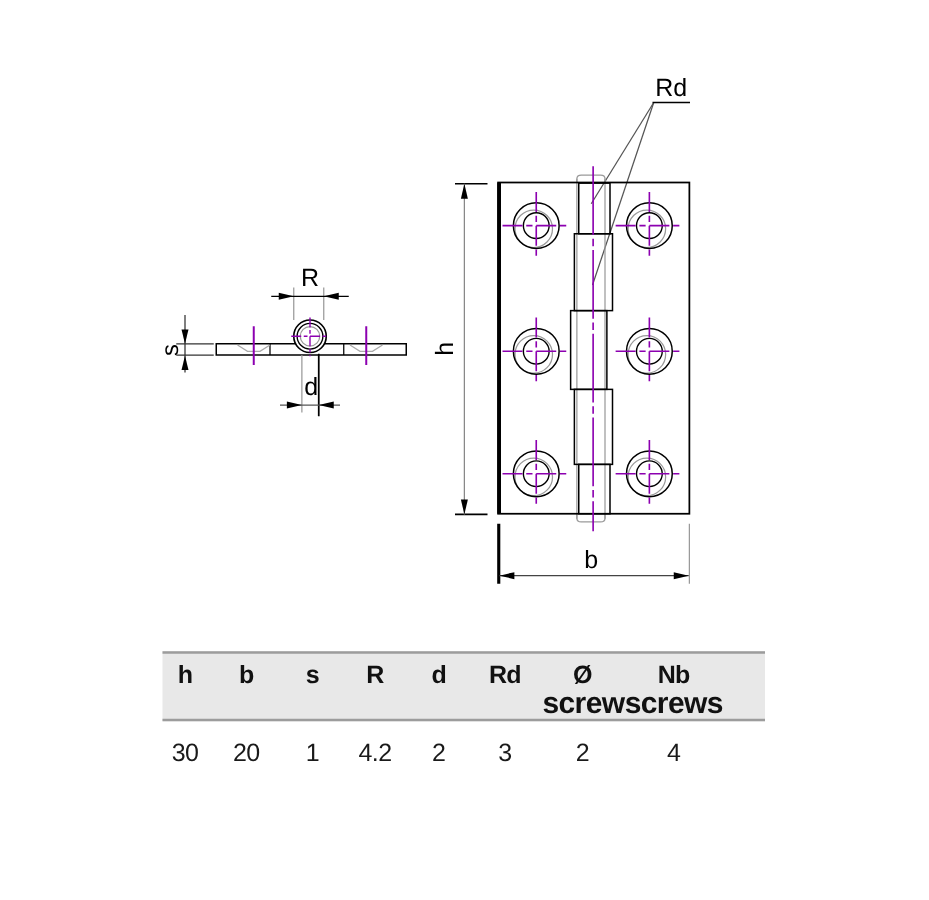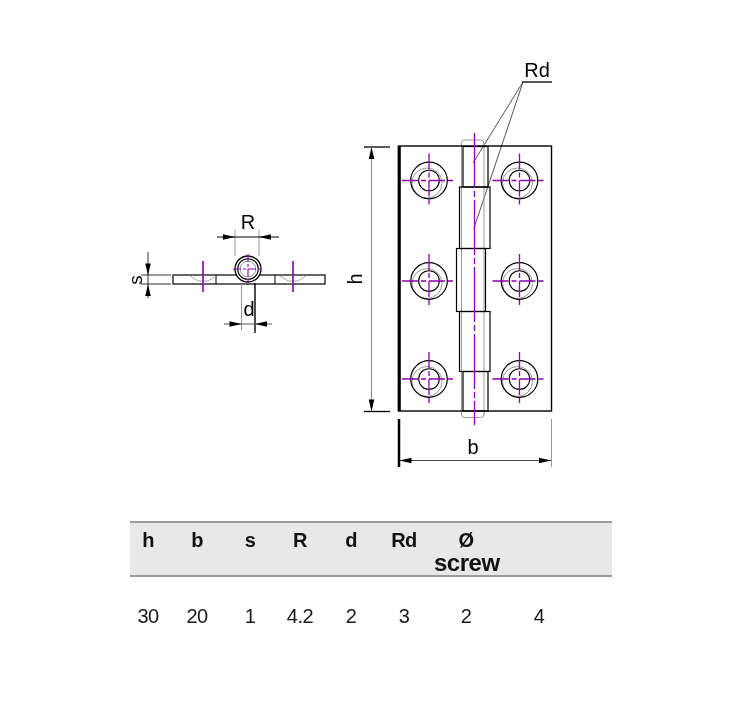--- a/index.html
+++ b/index.html
@@ -11,21 +11,21 @@
     box-sizing:border-box;
     display:grid;grid-template-columns:36px 62px 44px 56px 46px 60px 64px 82px;
     background:#e8e8e8;border-top:2px solid #9c9c9c;border-bottom:2px solid #9c9c9c;
     height:56px;padding-top:6px;
   }
   .hcell{text-align:center;font-weight:bold;font-size:20px;line-height:22px;
          color:#111;letter-spacing:-0.5px;}
   .hcell .sub{display:block;font-size:24px;line-height:23px;}
   .spec-values{
     display:grid;grid-template-columns:36px 62px 44px 56px 46px 60px 64px 82px;
-    margin-top:27px;
+    margin-top:14px;
   }
   .vcell{text-align:center;font-size:20px;line-height:24px;color:#1a1a1a;
          letter-spacing:-0.5px;}
   svg text{font-family:"Liberation Sans", sans-serif;fill:#000;}
 </style>
 </head>
 <body>
 
 <svg id="drawing" width="743" height="510" viewBox="0 0 743 510">
 
@@ -195,20 +195,24 @@
       <span>d</span>
       <span class="sub"></span>
     </div>
     <div class="hcell">
       <span>Rd</span>
       <span class="sub"></span>
     </div>
     <div class="hcell">
       <span>Ø</span>
       <span class="sub">screw</span>
+    </div>
+    <div class="hcell">
+      <span>Nb</span>
+      <span class="sub">screws</span>
     </div>
   </div>
   <div class="spec-values">
     <div class="vcell">30</div>
     <div class="vcell">20</div>
     <div class="vcell">1</div>
     <div class="vcell">4.2</div>
     <div class="vcell">2</div>
     <div class="vcell">3</div>
     <div class="vcell">2</div>

